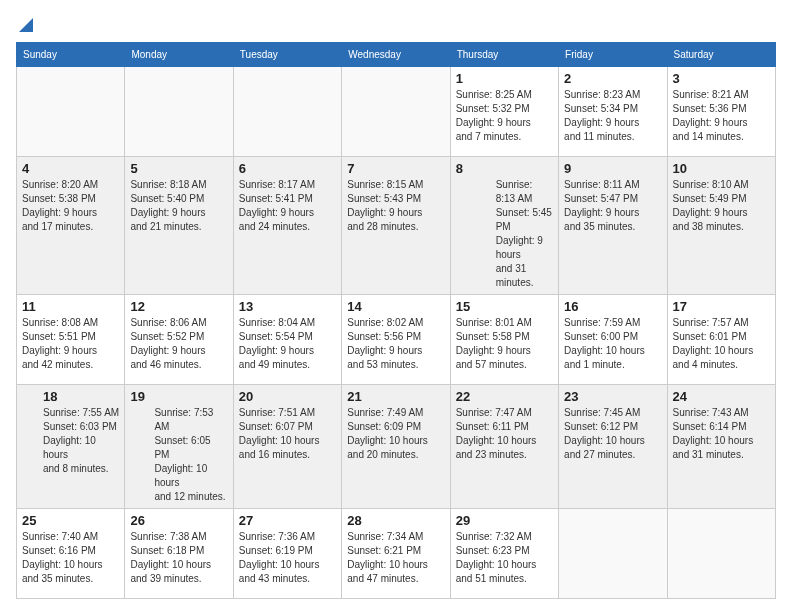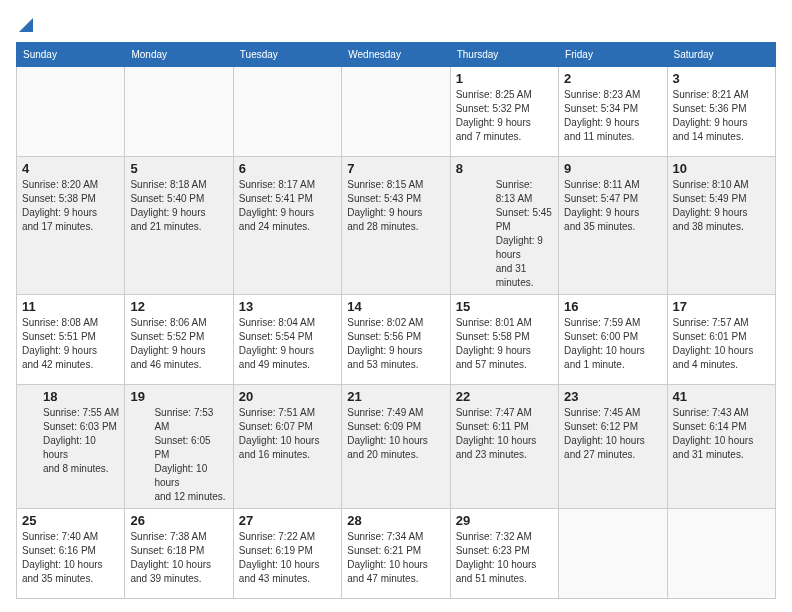--- a/index.html
+++ b/index.html
@@ -280,21 +280,21 @@
 and 23 minutes.</div>
         </td>
         <td style="background: rgb(240, 240, 240);">
           <div class="day-number">23</div>
           <div class="day-info" style="white-space: pre-line;">Sunrise: 7:45 AM
 Sunset: 6:12 PM
 Daylight: 10 hours
 and 27 minutes.</div>
         </td>
         <td style="background: rgb(240, 240, 240);">
-          <div class="day-number">41</div>
+          <div class="day-number">24</div>
           <div class="day-info" style="white-space: pre-line;">Sunrise: 7:43 AM
 Sunset: 6:14 PM
 Daylight: 10 hours
 and 31 minutes.</div>
         </td>
       </tr>
       <tr>
         <td style="background: rgb(255, 255, 255);">
           <div class="day-number">25</div>
           <div class="day-info" style="white-space: pre-line;">Sunrise: 7:40 AM
@@ -304,21 +304,21 @@
         </td>
         <td style="background: rgb(255, 255, 255);">
           <div class="day-number">26</div>
           <div class="day-info" style="white-space: pre-line;">Sunrise: 7:38 AM
 Sunset: 6:18 PM
 Daylight: 10 hours
 and 39 minutes.</div>
         </td>
         <td style="background: rgb(255, 255, 255);">
           <div class="day-number">27</div>
-          <div class="day-info" style="white-space: pre-line;">Sunrise: 7:22 AM
+          <div class="day-info" style="white-space: pre-line;">Sunrise: 7:36 AM
 Sunset: 6:19 PM
 Daylight: 10 hours
 and 43 minutes.</div>
         </td>
         <td style="background: rgb(255, 255, 255);">
           <div class="day-number">28</div>
           <div class="day-info" style="white-space: pre-line;">Sunrise: 7:34 AM
 Sunset: 6:21 PM
 Daylight: 10 hours
 and 47 minutes.</div>

